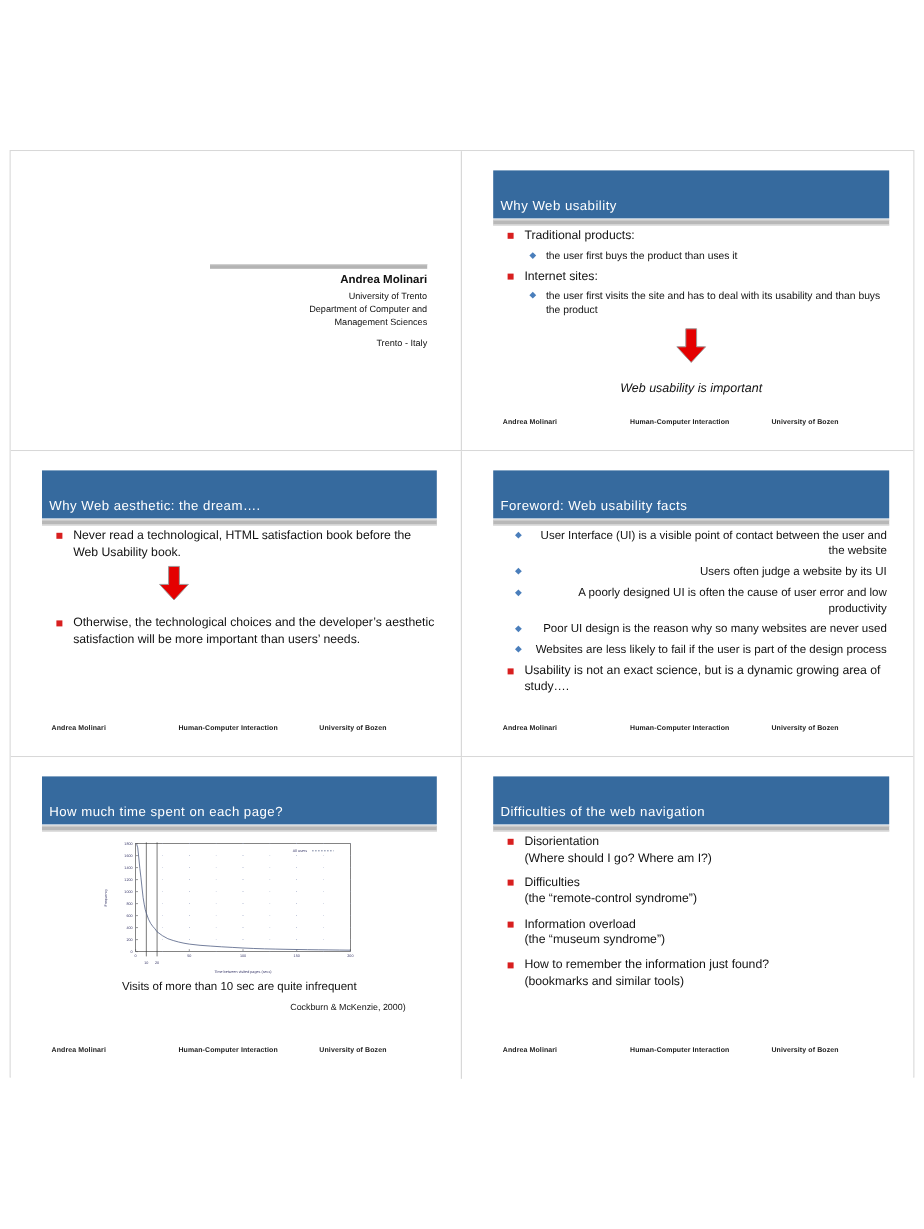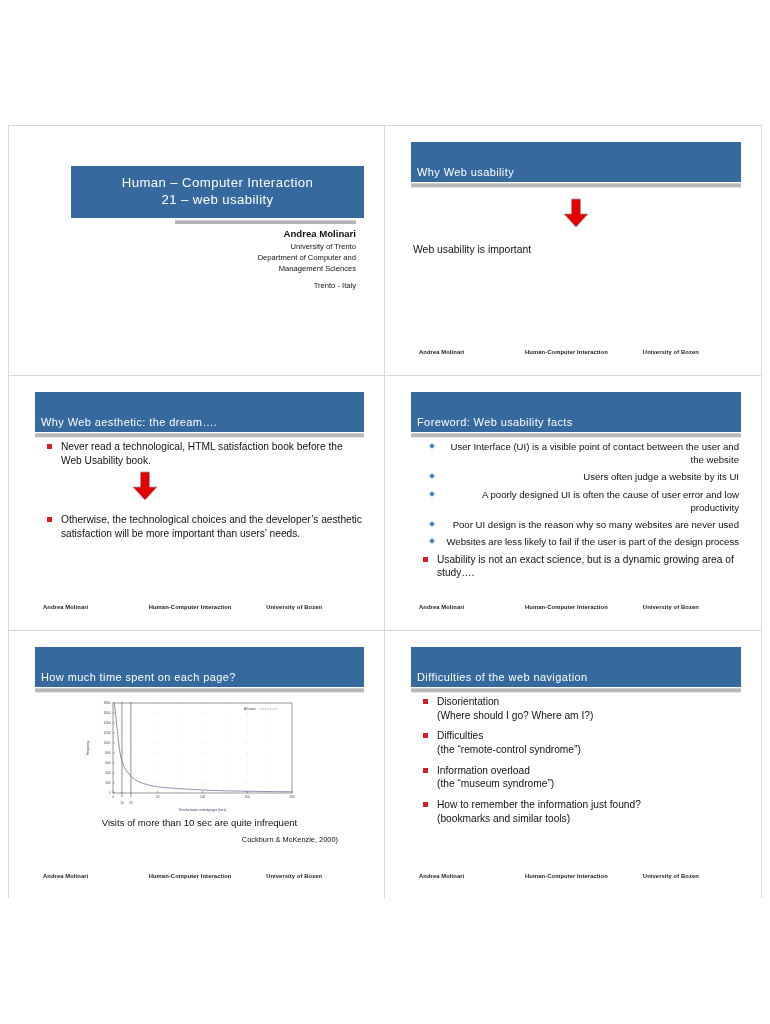--- a/index.html
+++ b/index.html
@@ -179,22 +179,24 @@
   li.b2-wide { padding-left: 30px; font-size: 9.6px; text-align: right; }
   li.b2-wide::before { left: 17px; top: 4px; width: 4px; height: 4px; }
 
   
   .arrow-wrap { display: flex; justify-content: center; }
   .arrow-wrap.left-ish { justify-content: flex-start; padding-left: 95px; }
   .red-arrow { width: 26px; height: 30px; display: block; }
 
   
   .emph {
+    text-align: center;
     font-size: 10.4px;
     color: #111111;
+    font-style: italic;
   }
 
   
   .footer {
     position: absolute;
     left: 8px;
     right: 0;
     bottom: 12px;
     display: flex;
     font-size: 5.8px;
@@ -237,24 +239,20 @@
 </head>
 <body>
 
 <div id="page">
 
   <div id="handout-grid">
 
     <div class="slide-cell">
       <div class="slide">
 
-        <div class="title-box">
-          <div>Human – Computer Interaction</div>
-          <div>21 – web usability</div>
-        </div>
         <div class="title-rule"></div>
 
         <div class="title-author">Andrea Molinari</div>
         <div class="title-sub">
           <div>University of Trento</div>
           <div>Department of Computer and</div>
           <div>Management Sciences</div>
         </div>
         <div class="title-place">Trento - Italy</div>
 
@@ -263,20 +261,26 @@
 
     <div class="slide-cell col-last">
       <div class="slide">
 
         <div class="hdr">
           <div class="hdr-title">Why Web usability</div>
         </div>
         <div class="hdr-rule"></div>
 
         <div class="body">
+          <ul class="bl">
+            <li class="b1">Traditional products:</li>
+            <li class="b2">the user first buys the product than uses it</li>
+            <li class="b1">Internet sites:</li>
+            <li class="b2">the user first visits the site and has to deal with its usability and than buys the product</li>
+          </ul>
 
           <div class="arrow-wrap" style="margin-top:8px;">
             <svg class="red-arrow" viewBox="0 0 26 30">
               <path d="M8.5 1 H17.5 V16 H25 L13 29 L1 16 H8.5 Z" fill="#e40000" stroke="#9a9a9a" stroke-width="0.8"></path>
             </svg>
           </div>
 
           <div class="emph" style="margin-top:16px;">Web usability is important</div>
         </div>
 

